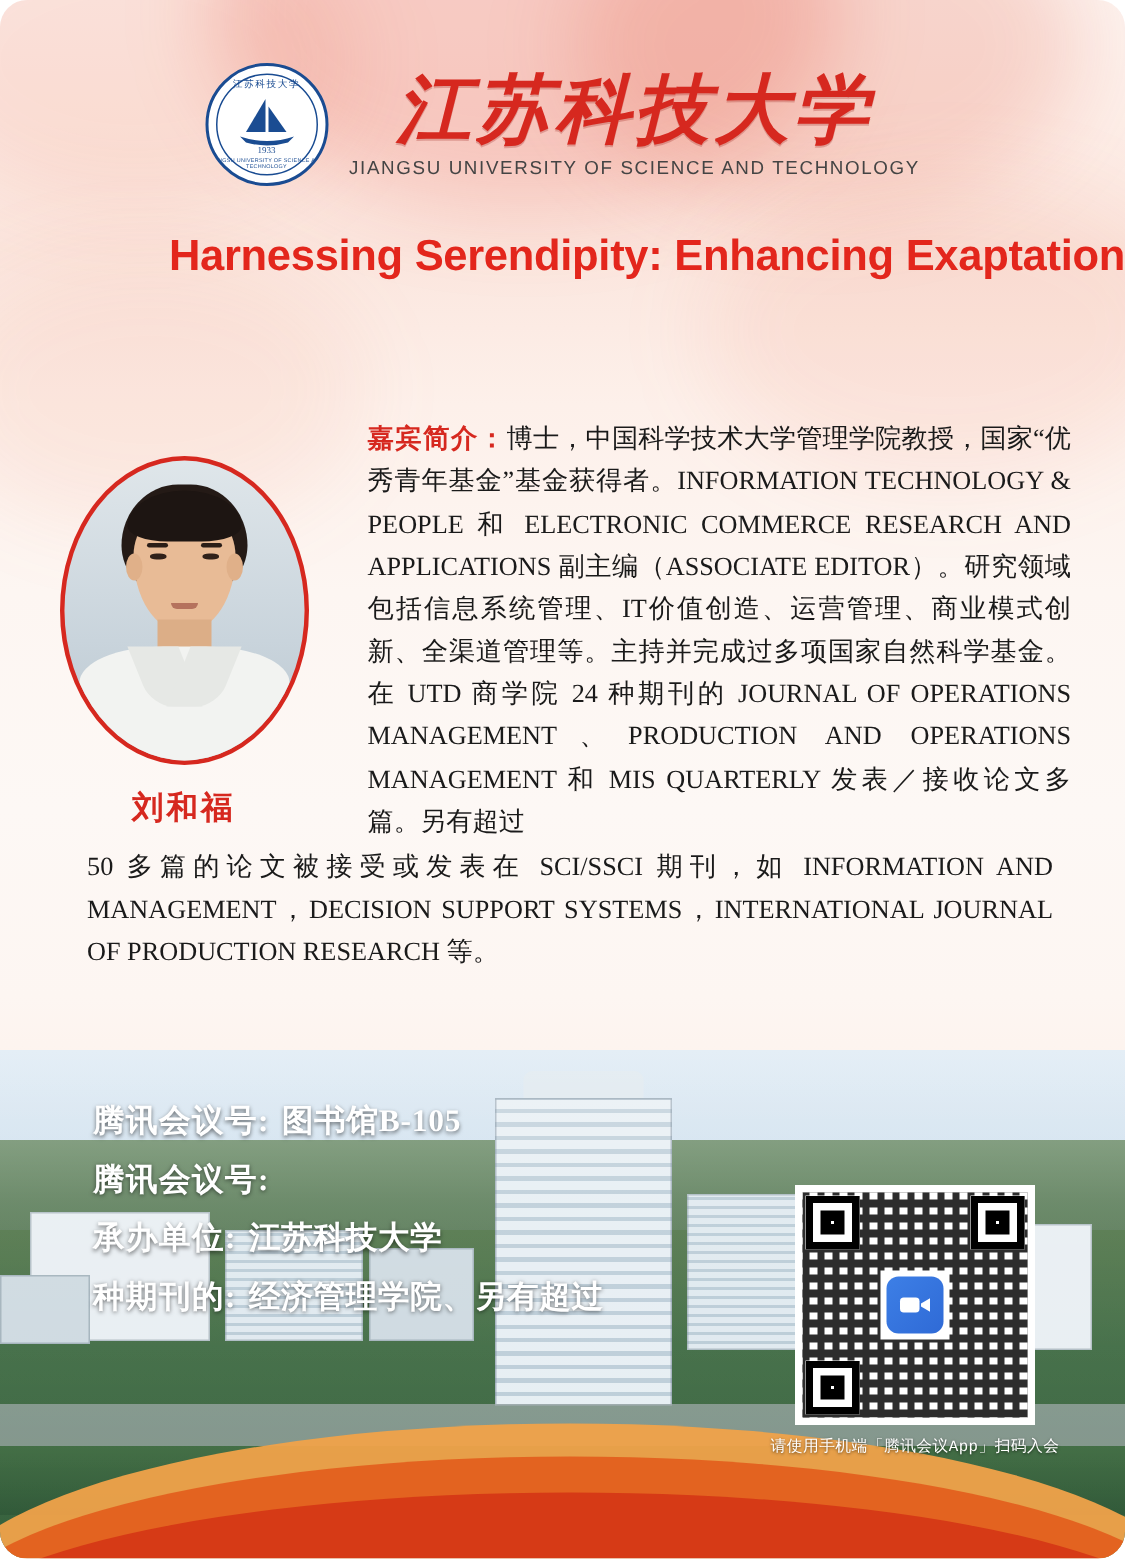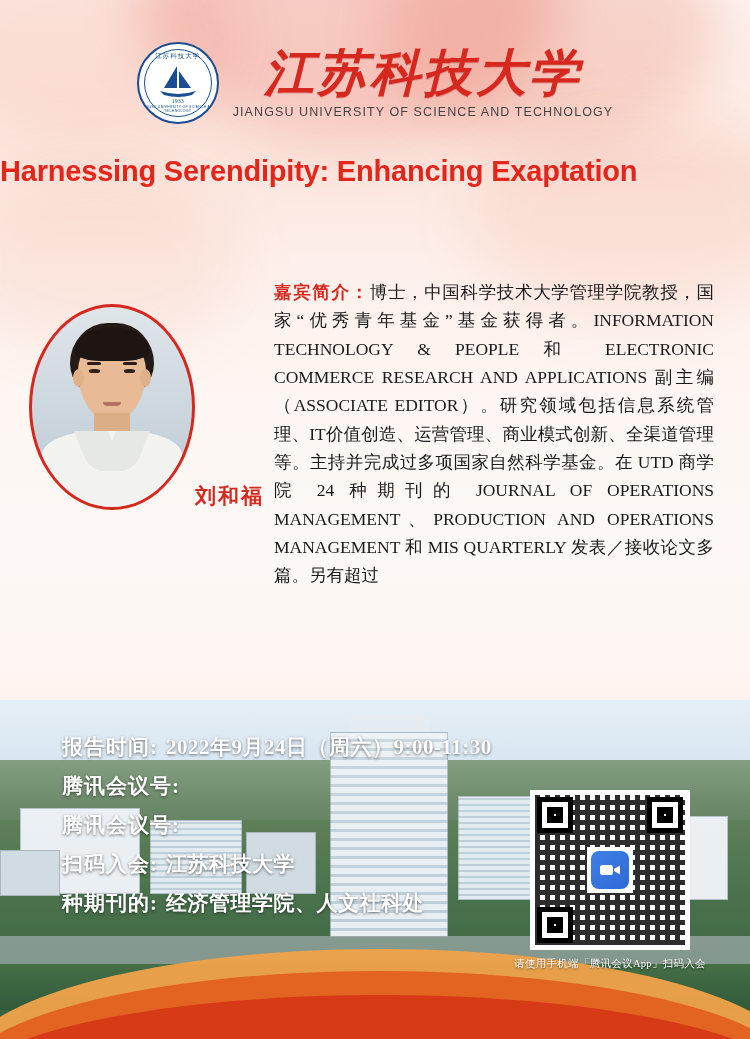--- a/index.html
+++ b/index.html
@@ -20,20 +20,21 @@
     overflow: hidden;
     background: linear-gradient(180deg,
         #fdf3ef 0%,
         #fdeee8 8%,
         #fbe6de 16%,
         #fdf0ea 26%,
         #fdf6f2 38%,
         #fdf8f5 52%,
         #fdf6f2 64%,
         #fdf2ec 70%);
+    border-radius: 18px;
   }
   
   .bloom {
     position: absolute;
     border-radius: 50%;
     filter: blur(28px);
     pointer-events: none;
   }
   .bloom.b1 { left: 140px; top: -120px; width: 420px; height: 260px; background: rgba(226,60,42,0.22); }
   .bloom.b2 { left: 380px; top: -80px; width: 340px; height: 220px; background: rgba(221,70,45,0.18); }
@@ -127,21 +128,21 @@
     margin-top: 4px;
     white-space: nowrap;
   }
 
   
   .title-block {
     position: absolute;
     top: 152px;
     left: 0;
     width: 750px;
-    text-align: left;
+    text-align: right;
   }
   .title-block .line {
     font-family: "Liberation Sans", sans-serif;
     font-weight: bold;
     font-size: 29px;
     color: #e3261c;
     line-height: 1.33;
     letter-spacing: -0.2px;
     white-space: nowrap;
   }
@@ -154,24 +155,23 @@
     width: 750px;
   }
   .bio-top {
     display: flex;
     align-items: flex-start;
   }
   .portrait-wrap {
     width: 245px;
     flex: 0 0 245px;
     display: flex;
-    flex-direction: row;
-    align-items: flex-end;
+    flex-direction: column;
+    align-items: center;
     padding-top: 26px;
-    padding-left: 29px;
   }
   .portrait {
     width: 160px;
     height: 200px;
     border-radius: 50%;
     border: 3px solid #d6281f;
     overflow: hidden;
     position: relative;
     background: linear-gradient(180deg, #dfe6ea 0%, #c9d4dc 60%, #b9c6cf 100%);
   }
@@ -437,21 +437,21 @@
     width: 38px; height: 38px;
     background: linear-gradient(135deg, #3d7fe6 0%, #2f6ad6 100%);
     border-radius: 8px;
     display: flex;
     align-items: center;
     justify-content: center;
   }
   .qr-code .qr-logo .tile svg { display: block; }
   .qr-caption {
     margin-top: 7px;
-    font-family: Liberation Serif, serif;
+    font-family: Liberation Mono, monospace;
     font-size: 10.5px;
     color: #ffffff;
     letter-spacing: 0.3px;
     text-shadow: 0 1px 2px rgba(0,0,0,0.6);
   }
 </style>
 </head>
 <body>
 
 <div class="poster">
@@ -502,20 +502,21 @@
           <div class="shirt"></div>
           <div class="collar-l"></div>
           <div class="collar-r"></div>
         </div>
         <div class="portrait-name">刘和福</div>
       </div>
       <div class="bio-text">
         <span class="label">嘉宾简介：</span><span>博士，中国科学技术大学管理学院教授，国家“优秀青年基金”基金获得者。INFORMATION TECHNOLOGY &amp; PEOPLE 和 ELECTRONIC COMMERCE RESEARCH AND APPLICATIONS 副主编（ASSOCIATE EDITOR）。研究领域包括信息系统管理、IT价值创造、运营管理、商业模式创新、全渠道管理等。主持并完成过多项国家自然科学基金。在 UTD 商学院 24 种期刊的 JOURNAL OF OPERATIONS MANAGEMENT、PRODUCTION AND OPERATIONS MANAGEMENT 和 MIS QUARTERLY 发表／接收论文多篇。另有超过</span>
       </div>
     </div>
+    <div class="bio-tail">50 多篇的论文被接受或发表在 SCI/SSCI 期刊，如 INFORMATION AND MANAGEMENT，DECISION SUPPORT SYSTEMS，INTERNATIONAL JOURNAL OF PRODUCTION RESEARCH 等。</div>
   </div>
 
   <div class="campus">
     <div class="sky"></div>
     <div class="trees-far"></div>
     <div class="ground"></div>
     <div class="bld" style="left:20px;  top:108px; width:120px; height:86px;"></div>
     <div class="bld glass" style="left:150px; top:120px; width:92px;  height:74px;"></div>
     <div class="bld dark" style="left:246px; top:132px; width:70px;  height:62px;"></div>
     <div class="tower-cap"></div>
@@ -526,36 +527,33 @@
     <div class="road"></div>
     <div class="lawn-stripe"></div>
     <div class="veil"></div>
     <div class="wave w1"></div>
     <div class="wave w2"></div>
     <div class="wave w3"></div>
   </div>
 
   <div class="info">
     <div class="info-row">
-      <span class="k">报告时间:</span>
-      <span class="v">2022年9月24日（周六）9:00-11:30</span>
+      <span class="k">腾讯会议号:</span>
+      <span class="v">图书馆B-105</span>
     </div>
     <div class="info-row">
       <span class="k">腾讯会议号:</span>
     </div>
     <div class="info-row">
-      <span class="k">腾讯会议号:</span>
-    </div>
-    <div class="info-row">
-      <span class="k">扫码入会:</span>
+      <span class="k">承办单位:</span>
       <span class="v">江苏科技大学</span>
     </div>
     <div class="info-row">
       <span class="k">种期刊的:</span>
-      <span class="v">经济管理学院、人文社科处</span>
+      <span class="v">经济管理学院、另有超过</span>
     </div>
   </div>
 
   <div class="qr-block">
     <div class="qr-code">
       <div class="qr-noise"></div>
       <div class="finder tl"></div>
       <div class="finder tr"></div>
       <div class="finder bl"></div>
       <div class="qr-logo">

